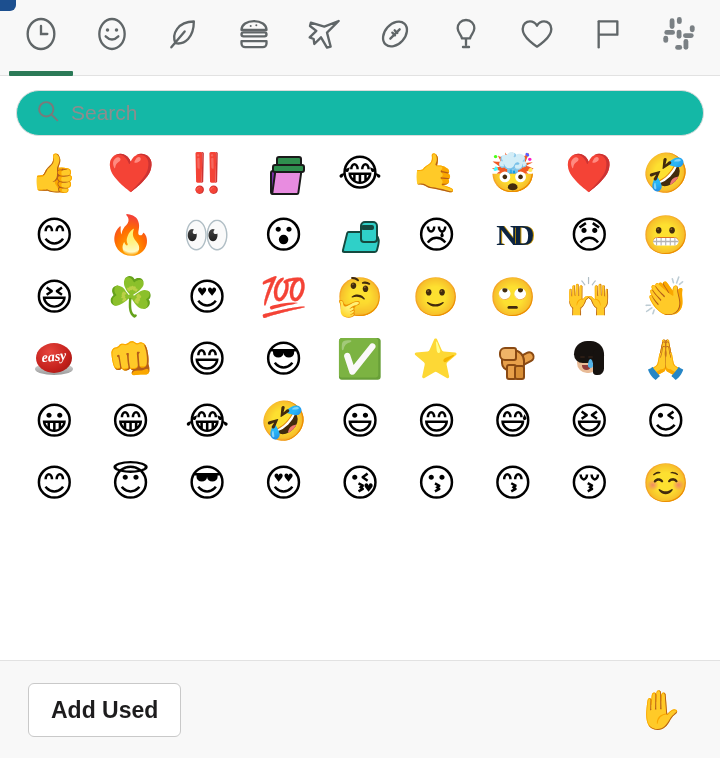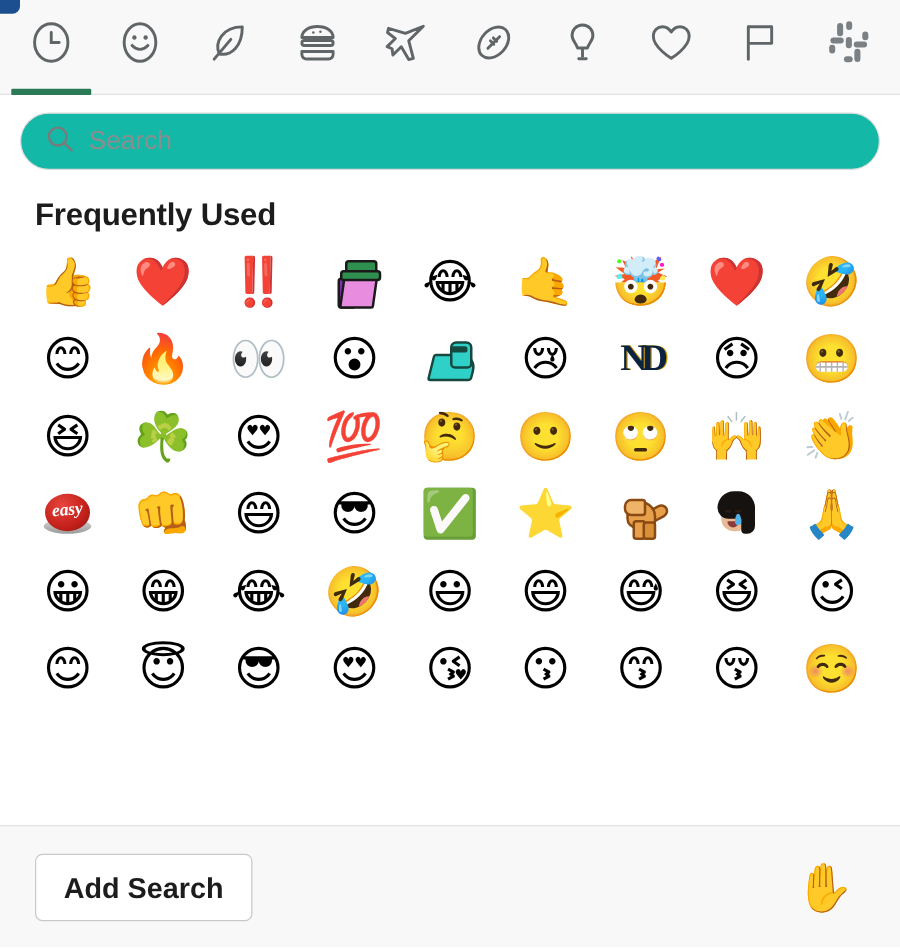--- a/index.html
+++ b/index.html
@@ -492,21 +492,20 @@
           <circle cx="10.4" cy="10.4" r="6.6"></circle>
           <path d="M15.3 15.3 L20.6 20.6" stroke-linecap="round"></path>
         </svg>
       </span>
       <input type="text" placeholder="Search" style="">
     </div>
   </div>
 
   <div class="scroller">
     <div id="sections-root">
-        <div class="section-title">Frequently Used</div>
         <div class="grid">
           <div class="cell">
             <span class="glyph">👍</span>
           </div>
           <div class="cell">
             <span class="glyph">❤️</span>
           </div>
           <div class="cell">
             <span class="glyph">‼️</span>
           </div>
@@ -690,17 +689,17 @@
             <span class="glyph">😚</span>
           </div>
           <div class="cell">
             <span class="glyph">☺️</span>
           </div>
         </div>
       </div>
   </div>
 
   <div class="footer">
-    <button class="add-emoji">Add Search</button>
+    <button class="add-emoji">Add Used</button>
     <button class="skin-tone">✋</button>
   </div>
 
 </div>
 
 </body></html>

